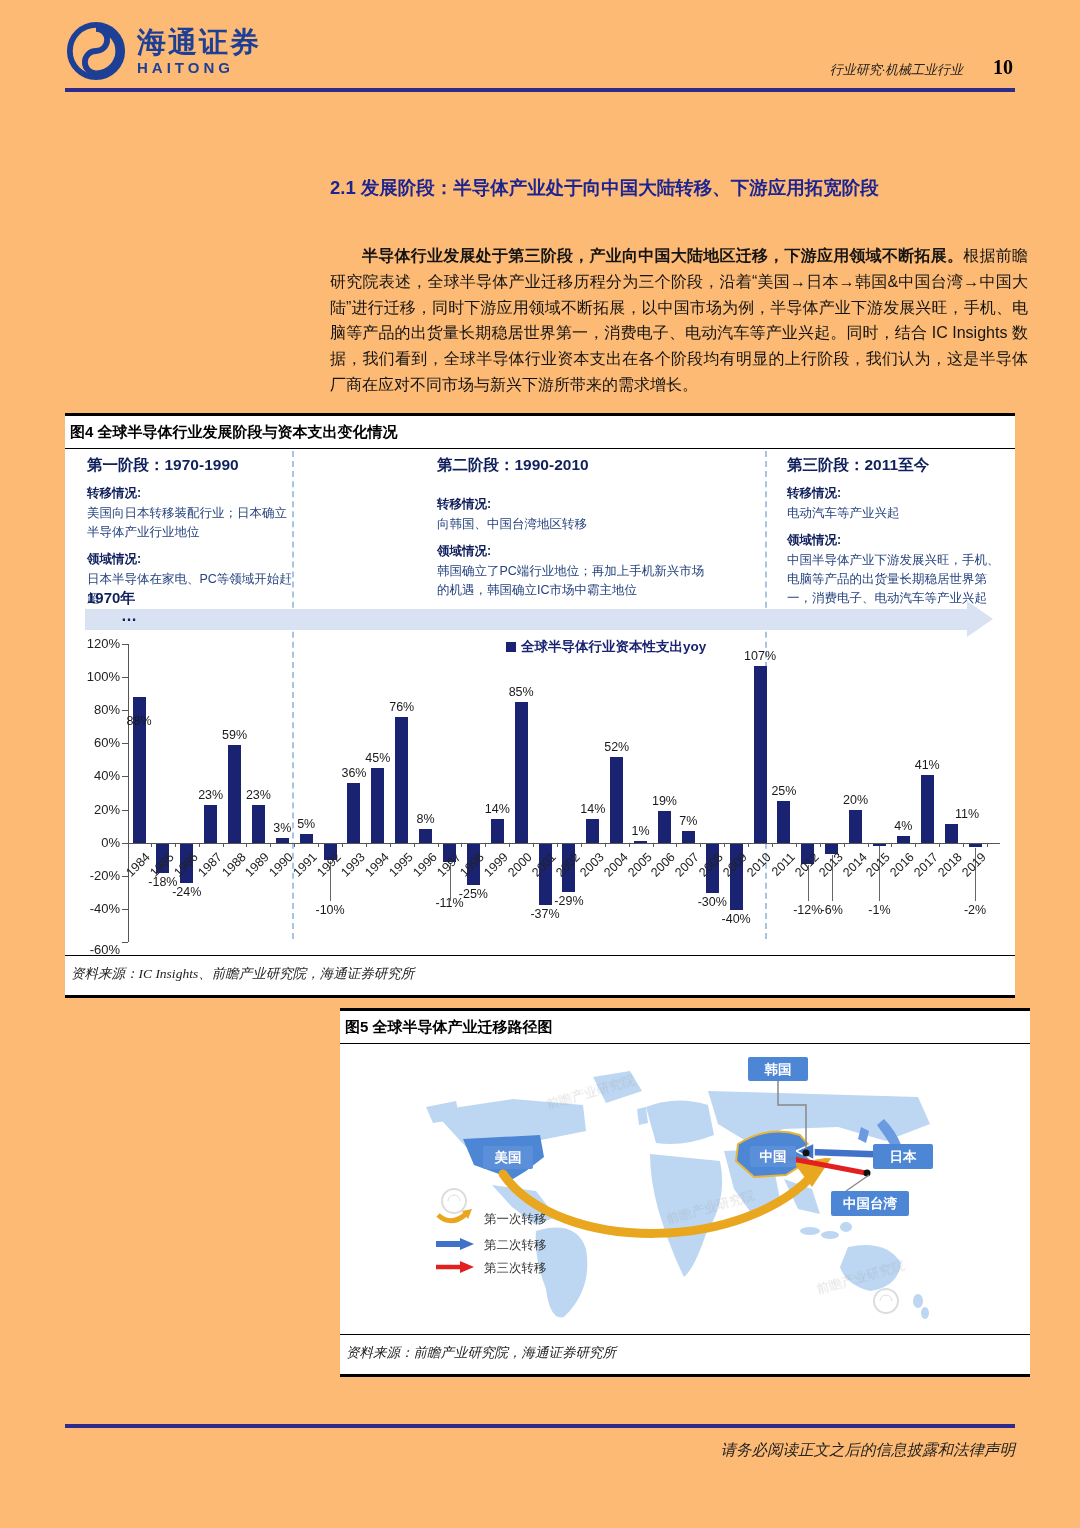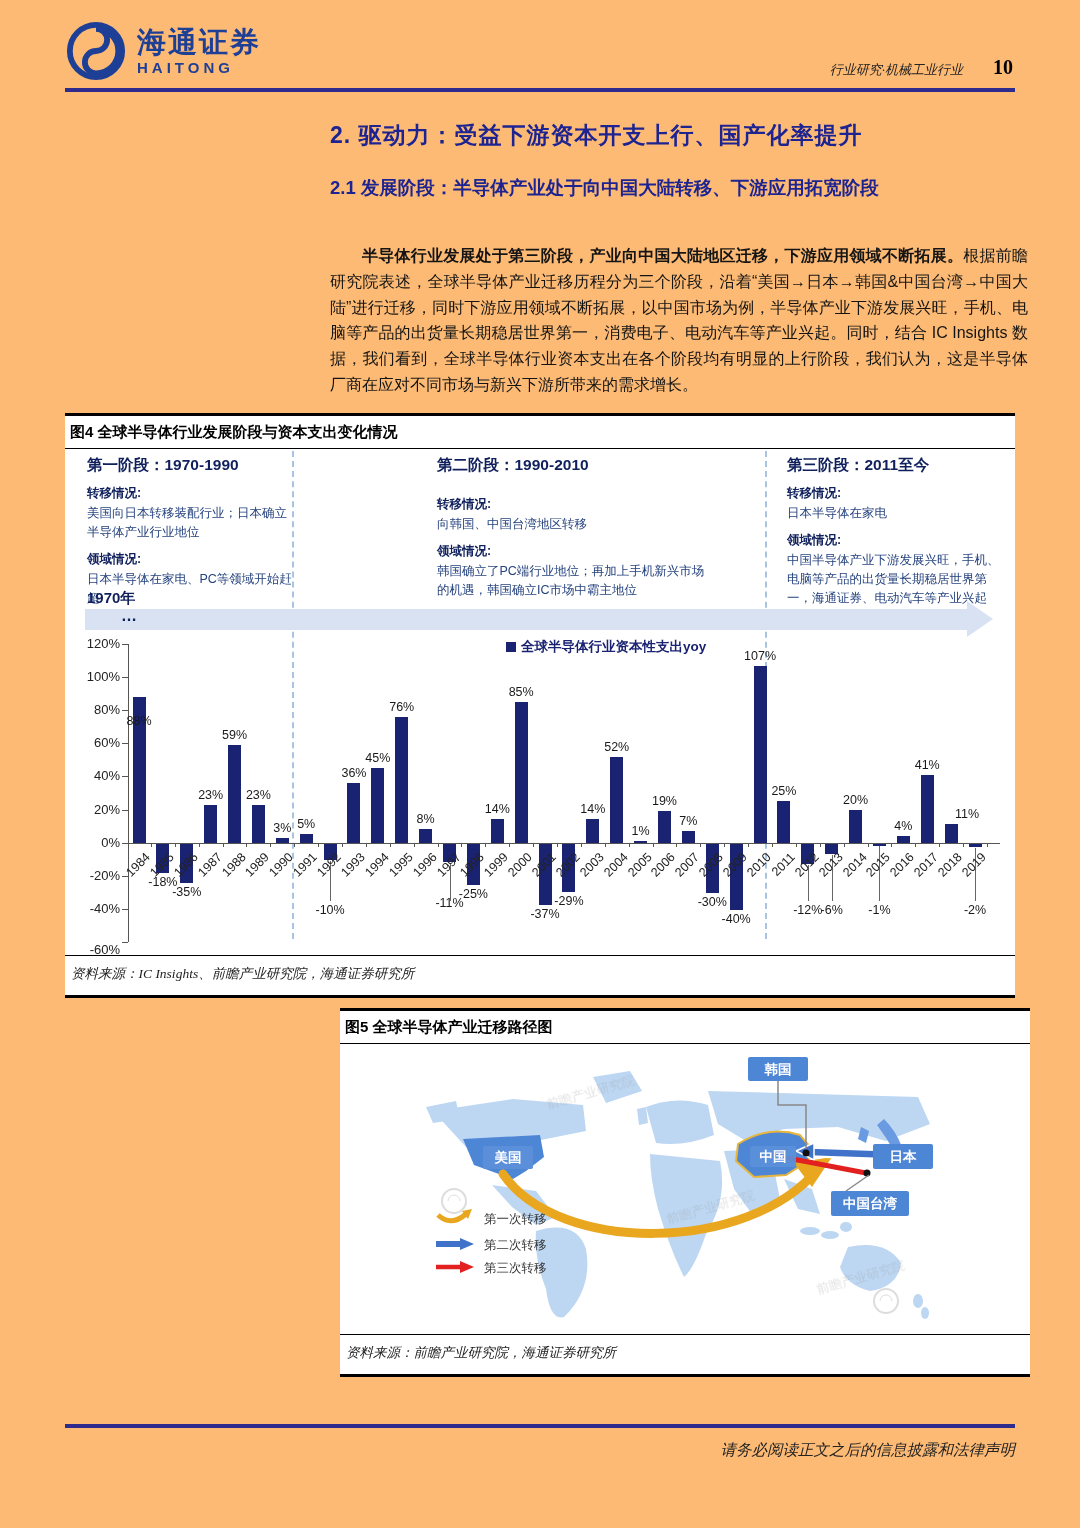--- a/index.html
+++ b/index.html
@@ -90,21 +90,20 @@
         <span class="brand-cn">海通证券</span>
         <span class="brand-en">HAITONG</span>
       </div>
     </div>
     <div class="header-right">
       <span class="header-meta">行业研究·机械工业行业</span>
       <span class="page-num">10</span>
     </div>
   </div>
 
-  <div class="h1">2. 驱动力：受益下游资本开支上行、国产化率提升</div>
   <div class="h2">2.1 发展阶段：半导体产业处于向中国大陆转移、下游应用拓宽阶段</div>
 
   <p class="body-text"><span class="lead">半导体行业发展处于第三阶段，产业向中国大陆地区迁移，下游应用领域不断拓展。</span><span>根据前瞻研究院表述，全球半导体产业迁移历程分为三个阶段，沿着“美国→日本→韩国&amp;中国台湾→中国大陆”进行迁移，同时下游应用领域不断拓展，以中国市场为例，半导体产业下游发展兴旺，手机、电脑等产品的出货量长期稳居世界第一，消费电子、电动汽车等产业兴起。同时，结合 IC Insights 数据，我们看到，全球半导体行业资本支出在各个阶段均有明显的上行阶段，我们认为，这是半导体厂商在应对不同市场与新兴下游所带来的需求增长。</span></p>
 
   <div class="figbox" style="left:65px;top:413px;width:950px;">
     <div class="fig-title">图4  全球半导体行业发展阶段与资本支出变化情况</div>
     <div class="fig4-content">
 
       <div class="vdash" style="left:227px;"></div>
       <div class="vdash" style="left:700px;"></div>
@@ -121,23 +120,23 @@
         <h4>第二阶段：1990-2010</h4>
         <div class="k">转移情况:</div>
         <div class="v">向韩国、中国台湾地区转移</div>
         <div class="k">领域情况:</div>
         <div class="v">韩国确立了PC端行业地位；再加上手机新兴市场的机遇，韩国确立IC市场中霸主地位</div>
       </div>
 
       <div class="stage" style="left:722px;width:220px;">
         <h4>第三阶段：2011至今</h4>
         <div class="k">转移情况:</div>
-        <div class="v">日本半导体在家电</div>
+        <div class="v">电动汽车等产业兴起</div>
         <div class="k">领域情况:</div>
-        <div class="v">中国半导体产业下游发展兴旺，手机、电脑等产品的出货量长期稳居世界第一，海通证券、电动汽车等产业兴起</div>
+        <div class="v">中国半导体产业下游发展兴旺，手机、电脑等产品的出货量长期稳居世界第一，消费电子、电动汽车等产业兴起</div>
       </div>
 
       <div class="tl-label">1970年</div>
       <div class="tl-band"></div>
       <div class="tl-head"></div>
       <div class="tl-dots">…</div>
 
       <div class="chart" id="chart">
           <div class="ylab" style="left: 7px; top: 0px;">120%</div>
           <div class="tick" style="left: 57px; top: 8px; width: 6px; height: 1px;"></div>
@@ -197,21 +196,21 @@
           <div class="tick" style="left: 874.181px; top: 206.667px; width: 1px; height: 4px;"></div>
           <div class="tick" style="left: 898.067px; top: 206.667px; width: 1px; height: 4px;"></div>
           <div class="tick" style="left: 921.953px; top: 206.667px; width: 1px; height: 4px;"></div>
           <div class="bar" style="left: 67.5px; top: 60.9778px; width: 13px; height: 145.689px; background: var(--bar);"></div>
           <div class="dlab" style="left: 46px; top: 43.9778px; margin-top: 34px;">88%</div>
           <div class="yearlab" style="left: 32px; top: 213.667px;">1984</div>
           <div class="bar" style="left: 91.386px; top: 207.667px; width: 13px; height: 29.8px; background: var(--bar);"></div>
           <div class="dlab" style="left: 69.886px; top: 239.467px;">-18%</div>
           <div class="yearlab" style="left: 55.886px; top: 213.667px;">1985</div>
           <div class="bar" style="left: 115.272px; top: 207.667px; width: 13px; height: 39.7333px; background: var(--bar);"></div>
-          <div class="dlab" style="left: 93.772px; top: 249.4px;">-35%</div>
+          <div class="dlab" style="left: 93.772px; top: 249.4px;">-24%</div>
           <div class="yearlab" style="left: 79.772px; top: 213.667px;">1986</div>
           <div class="bar" style="left: 139.158px; top: 168.589px; width: 13px; height: 38.0778px; background: var(--bar);"></div>
           <div class="dlab" style="left: 117.658px; top: 151.589px;">23%</div>
           <div class="yearlab" style="left: 103.658px; top: 213.667px;">1987</div>
           <div class="bar" style="left: 163.044px; top: 108.989px; width: 13px; height: 97.6778px; background: var(--bar);"></div>
           <div class="dlab" style="left: 141.544px; top: 91.9889px;">59%</div>
           <div class="yearlab" style="left: 127.544px; top: 213.667px;">1988</div>
           <div class="bar" style="left: 186.93px; top: 168.589px; width: 13px; height: 38.0778px; background: var(--bar);"></div>
           <div class="dlab" style="left: 165.43px; top: 151.589px;">23%</div>
           <div class="yearlab" style="left: 151.43px; top: 213.667px;">1989</div>

